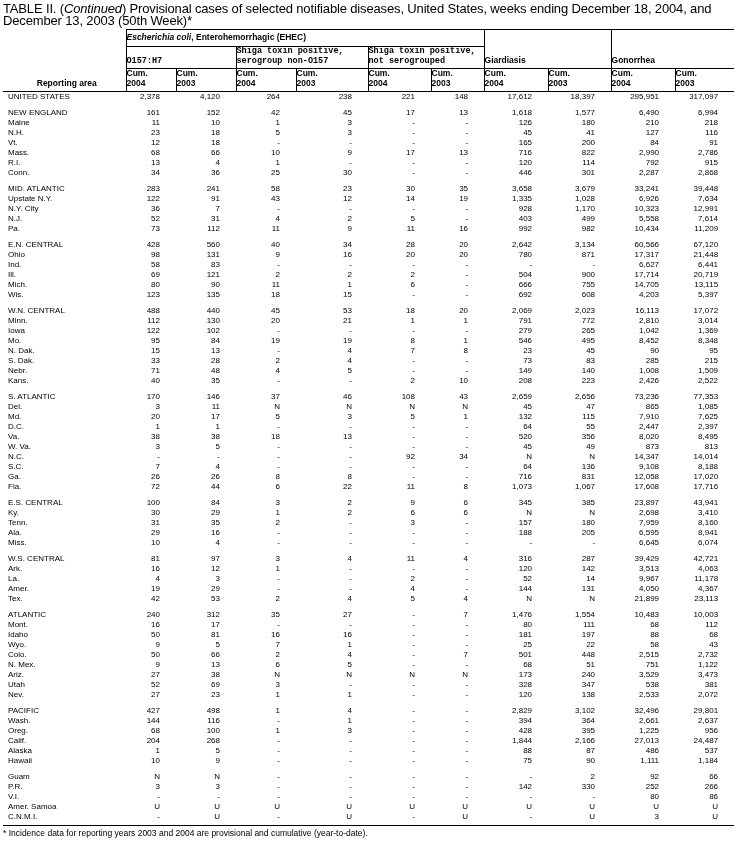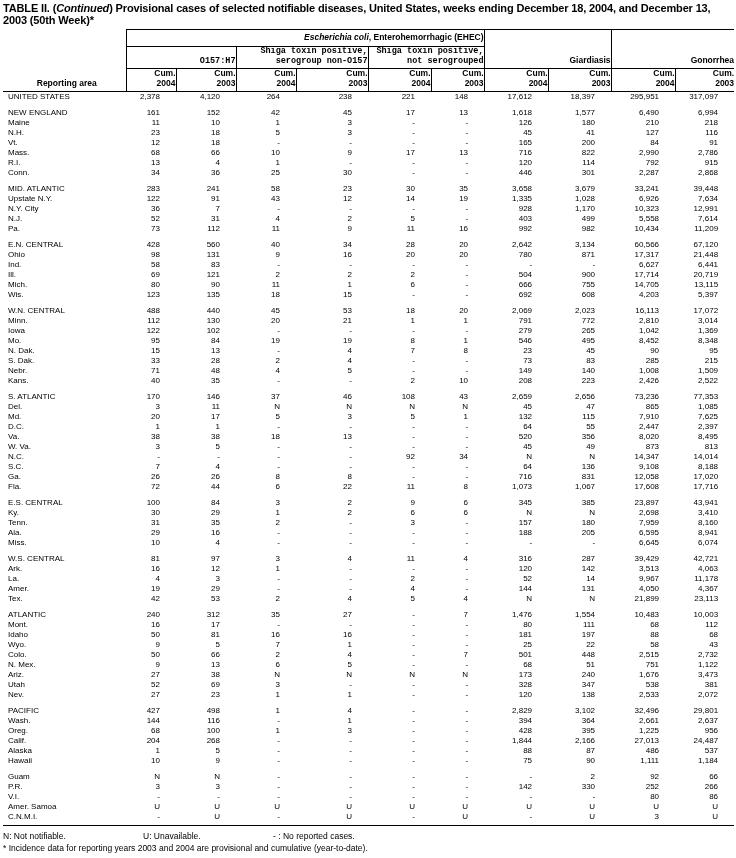--- a/index.html
+++ b/index.html
@@ -1,27 +1,27 @@
 <!DOCTYPE html>
 <html><head>
 <meta charset="utf-8">
 <style>
   * { margin:0; padding:0; box-sizing:border-box; }
   html,body { background:#fff; }
   .page {
     position:relative; width:736px; height:858px; background:#ffffff; color:#000;
     font-family:"Liberation Sans", sans-serif; overflow:hidden; padding:3px 0 0 3px;
   }
-  .title { font-weight:bold; font-size:11px; line-height:11.5px; letter-spacing:-0.15px; padding-right:4px; }
+  .title { font-weight:normal; font-size:13px; line-height:11.5px; letter-spacing:-0.15px; padding-right:4px; }
   .title .cont { font-style:italic; }
 
   table { border-collapse:collapse; table-layout:fixed; width:731px; margin-top:3px; }
   th, td { padding:0; font-weight:normal; overflow:hidden; white-space:nowrap; }
 
-  thead th { font-weight:bold; font-size:8.5px; line-height:9.5px; text-align:right; vertical-align:bottom; }
+  thead th { font-weight:bold; font-size:8.5px; line-height:9.5px; text-align:left; vertical-align:bottom; }
   .th-reporting { text-align:center; vertical-align:bottom; padding-left:5px; padding-bottom:3px; font-size:8.5px; }
   .ehec-cell { vertical-align:middle; height:17px; font-size:8.5px; }
   .ehec-cell i { font-style:italic; }
   tr.subhead th { height:20px; padding-bottom:2px;font-family:Liberation Mono, monospace; }
   .grp-tall { padding-bottom:3px; }
   .cum-th { height:23px; padding-bottom:3px; }
 
   .bt { border-top:1px solid #000; }
   .bb { border-bottom:1px solid #000; }
   .bl { border-left:1px solid #000; }
@@ -838,21 +838,21 @@
         <tr>
           <td class="area">Ariz.</td>
           <td class="val">27</td>
           <td class="val">38</td>
           <td class="val">N</td>
           <td class="val">N</td>
           <td class="val">N</td>
           <td class="val">N</td>
           <td class="val">173</td>
           <td class="val">240</td>
-          <td class="val">1,676</td>
+          <td class="val">3,529</td>
           <td class="val">3,473</td>
         </tr>
         <tr>
           <td class="area">Utah</td>
           <td class="val">52</td>
           <td class="val">69</td>
           <td class="val">3</td>
           <td class="val">-</td>
           <td class="val">-</td>
           <td class="val">-</td>
@@ -1020,18 +1020,15 @@
           <td class="val">U</td>
           <td class="val">-</td>
           <td class="val">U</td>
           <td class="val">3</td>
           <td class="val">U</td>
         </tr>
       </tbody>
   </table>
 
   <div class="footer-rule"></div>
-  <div class="legend">
-    <span class="l1">N: Not notifiable.</span><span class="l2">U: Unavailable.</span><span>- : No reported cases.</span>
-  </div>
   <div class="fnote">* Incidence data for reporting years 2003 and 2004 are provisional and cumulative (year-to-date).</div>
 
 </div>
 
 </body></html>

